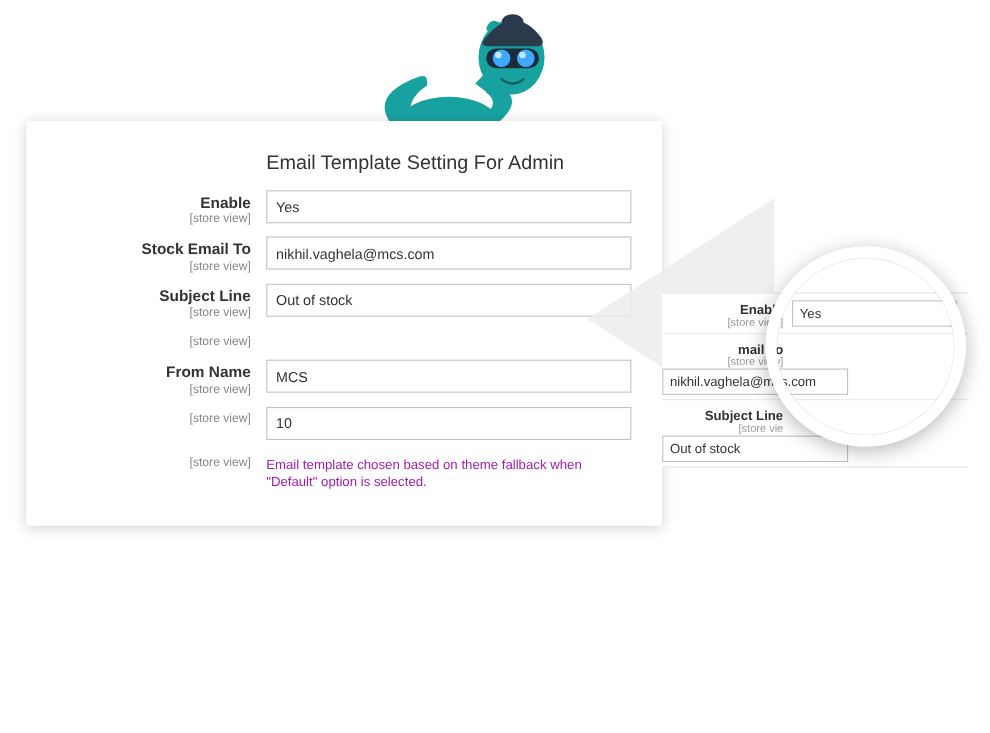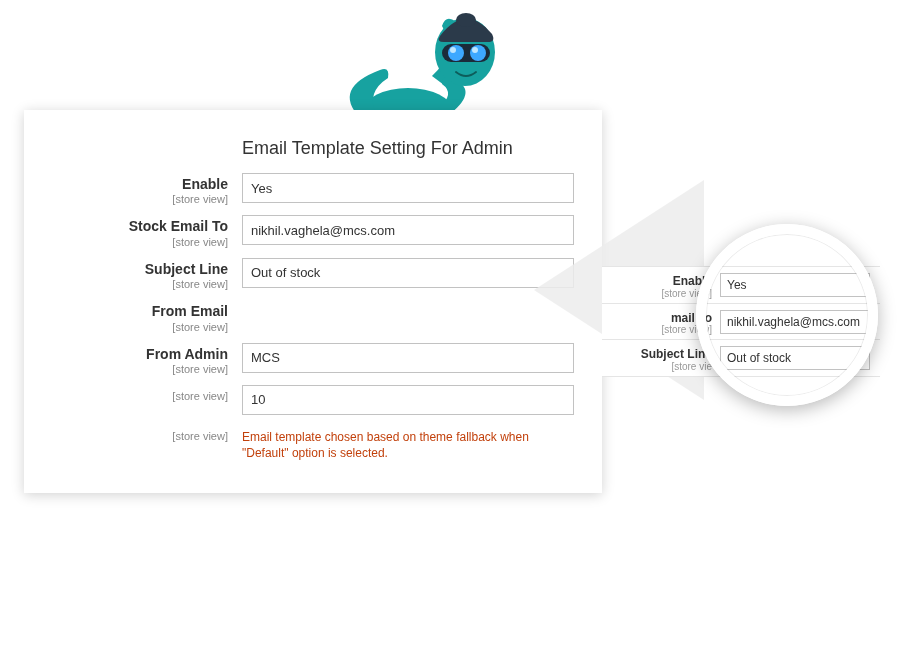--- a/index.html
+++ b/index.html
@@ -61,21 +61,21 @@
     width: 100%;
     height: 30px;
     border: 1px solid #c2c2c2;
     padding: 4px 8px;
     font-size: 13px;
     color: #333;
     background: #fff;
   }
   .input-col .hint {
     font-size: 12px;
-    color: #c2410c;
+    color: #a21caf;
     margin-top: 4px;
     line-height: 1.35;
   }
 
   
   .callout-tri {
     position: absolute;
     top: 180px;
     left: 534px;
     width: 0;
@@ -95,21 +95,21 @@
     background: #fff;
   }
   .zoom-panel .zrow {
     display: flex;
     align-items: flex-start;
     border-top: 1px solid #e5e5e5;
     border-bottom: 1px solid #e5e5e5;
     padding: 6px 0 4px 0;
     background: #fff;
   }
-  .zoom-panel .zrow + .zrow { border-top: none; }
+  .zoom-panel .zrow + .zrow { border-top: none; flex-direction: column; }
   .zoom-panel .zlabel {
     width: 118px;
     text-align: right;
     padding-right: 8px;
     padding-top: 2px;
   }
   .zoom-panel .zlabel .lbl {
     font-size: 12px;
     font-weight: 600;
     color: #333;
@@ -220,28 +220,27 @@
       <span class="lbl">Subject Line</span>
       <span class="scope">[store view]</span>
     </div>
     <div class="input-col">
       <input type="text" value="Out of stock" style="">
     </div>
   </div>
 
   <div class="row">
     <div class="label-col">
-      <span class="lbl">From Email</span>
-      <span class="scope">[store view]</span>
-    </div>
-  </div>
-
-  <div class="row">
-    <div class="label-col">
-      <span class="lbl">From Admin</span>
+      <span class="scope">[store view]</span>
+    </div>
+  </div>
+
+  <div class="row">
+    <div class="label-col">
+      <span class="lbl">From Name</span>
       <span class="scope">[store view]</span>
     </div>
     <div class="input-col">
       <input type="text" value="MCS" style="">
     </div>
   </div>
 
   <div class="row">
     <div class="label-col">
       <span class="scope">[store view]</span>

